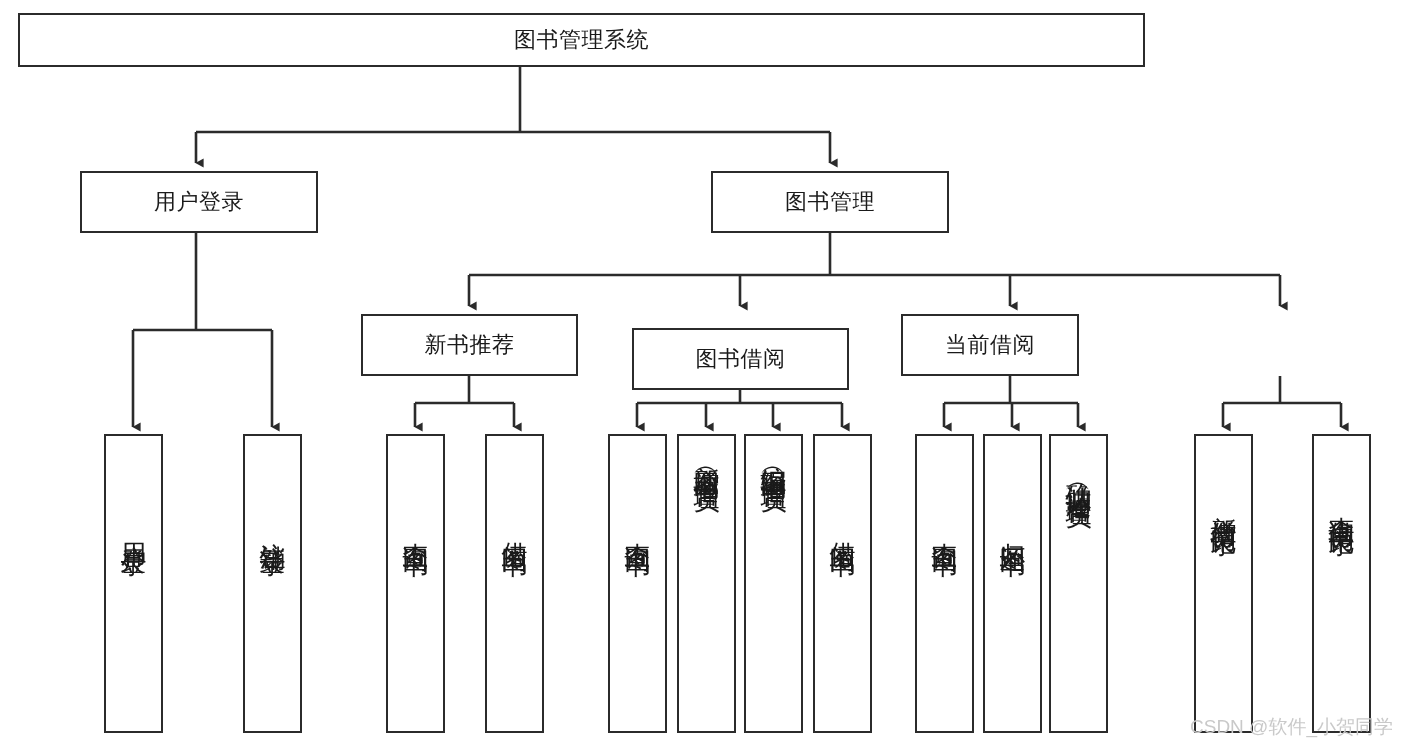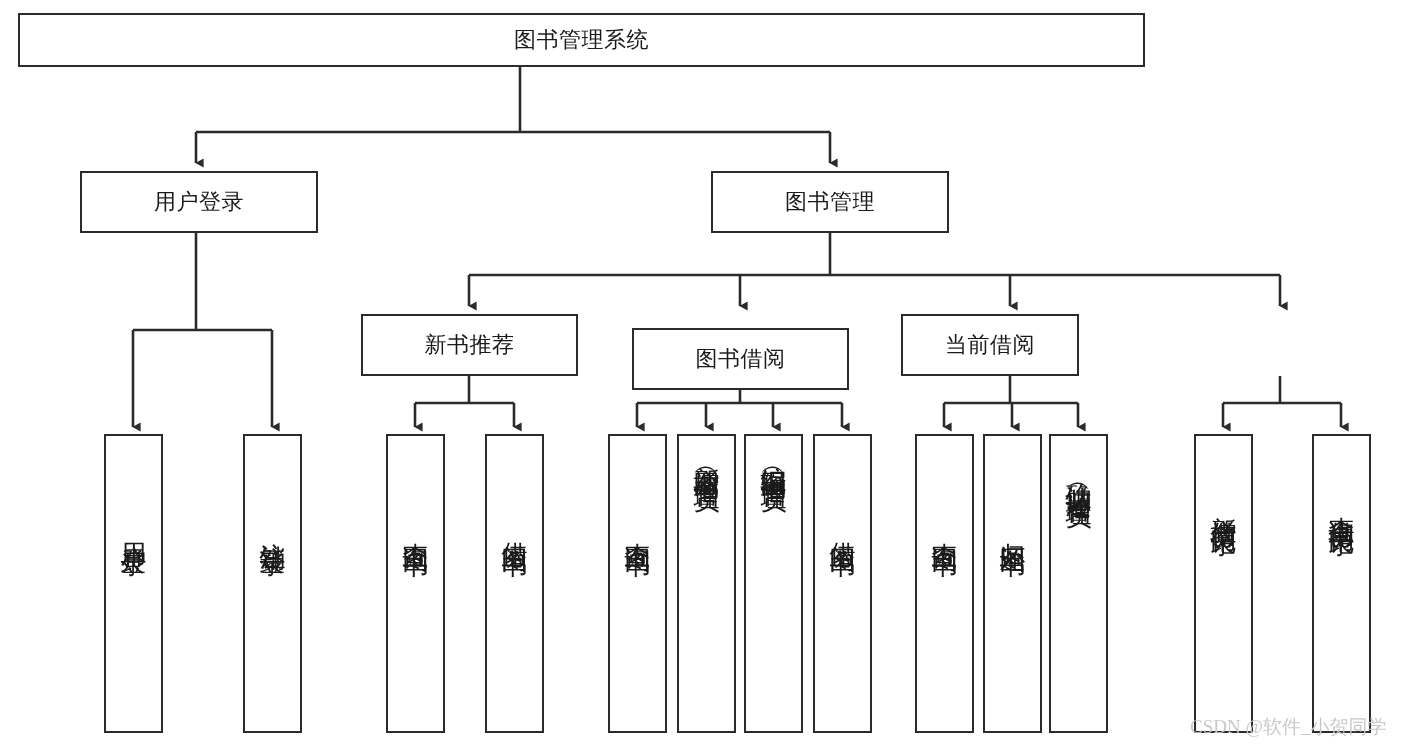--- a/index.html
+++ b/index.html
@@ -69,21 +69,21 @@
   .node.v.med .label {
     margin-top: 56px;
   }
   .watermark {
     position: absolute;
     left: 1190px;
     top: 714px;
     font-size: 19px;
     color: #c9c9c9;
     white-space: nowrap;
-    font-family: Liberation Serif, serif;
+    font-family: Liberation Sans, sans-serif;
   }
 </style>
 </head>
 <body>
 
 <div id="canvas">
 
   <svg id="wires" viewBox="0 0 1405 747" xmlns="http://www.w3.org/2000/svg">
     <defs>
       <marker id="arrow" markerWidth="10" markerHeight="10" refX="4.6" refY="7.6" orient="auto" markerUnits="userSpaceOnUse">

